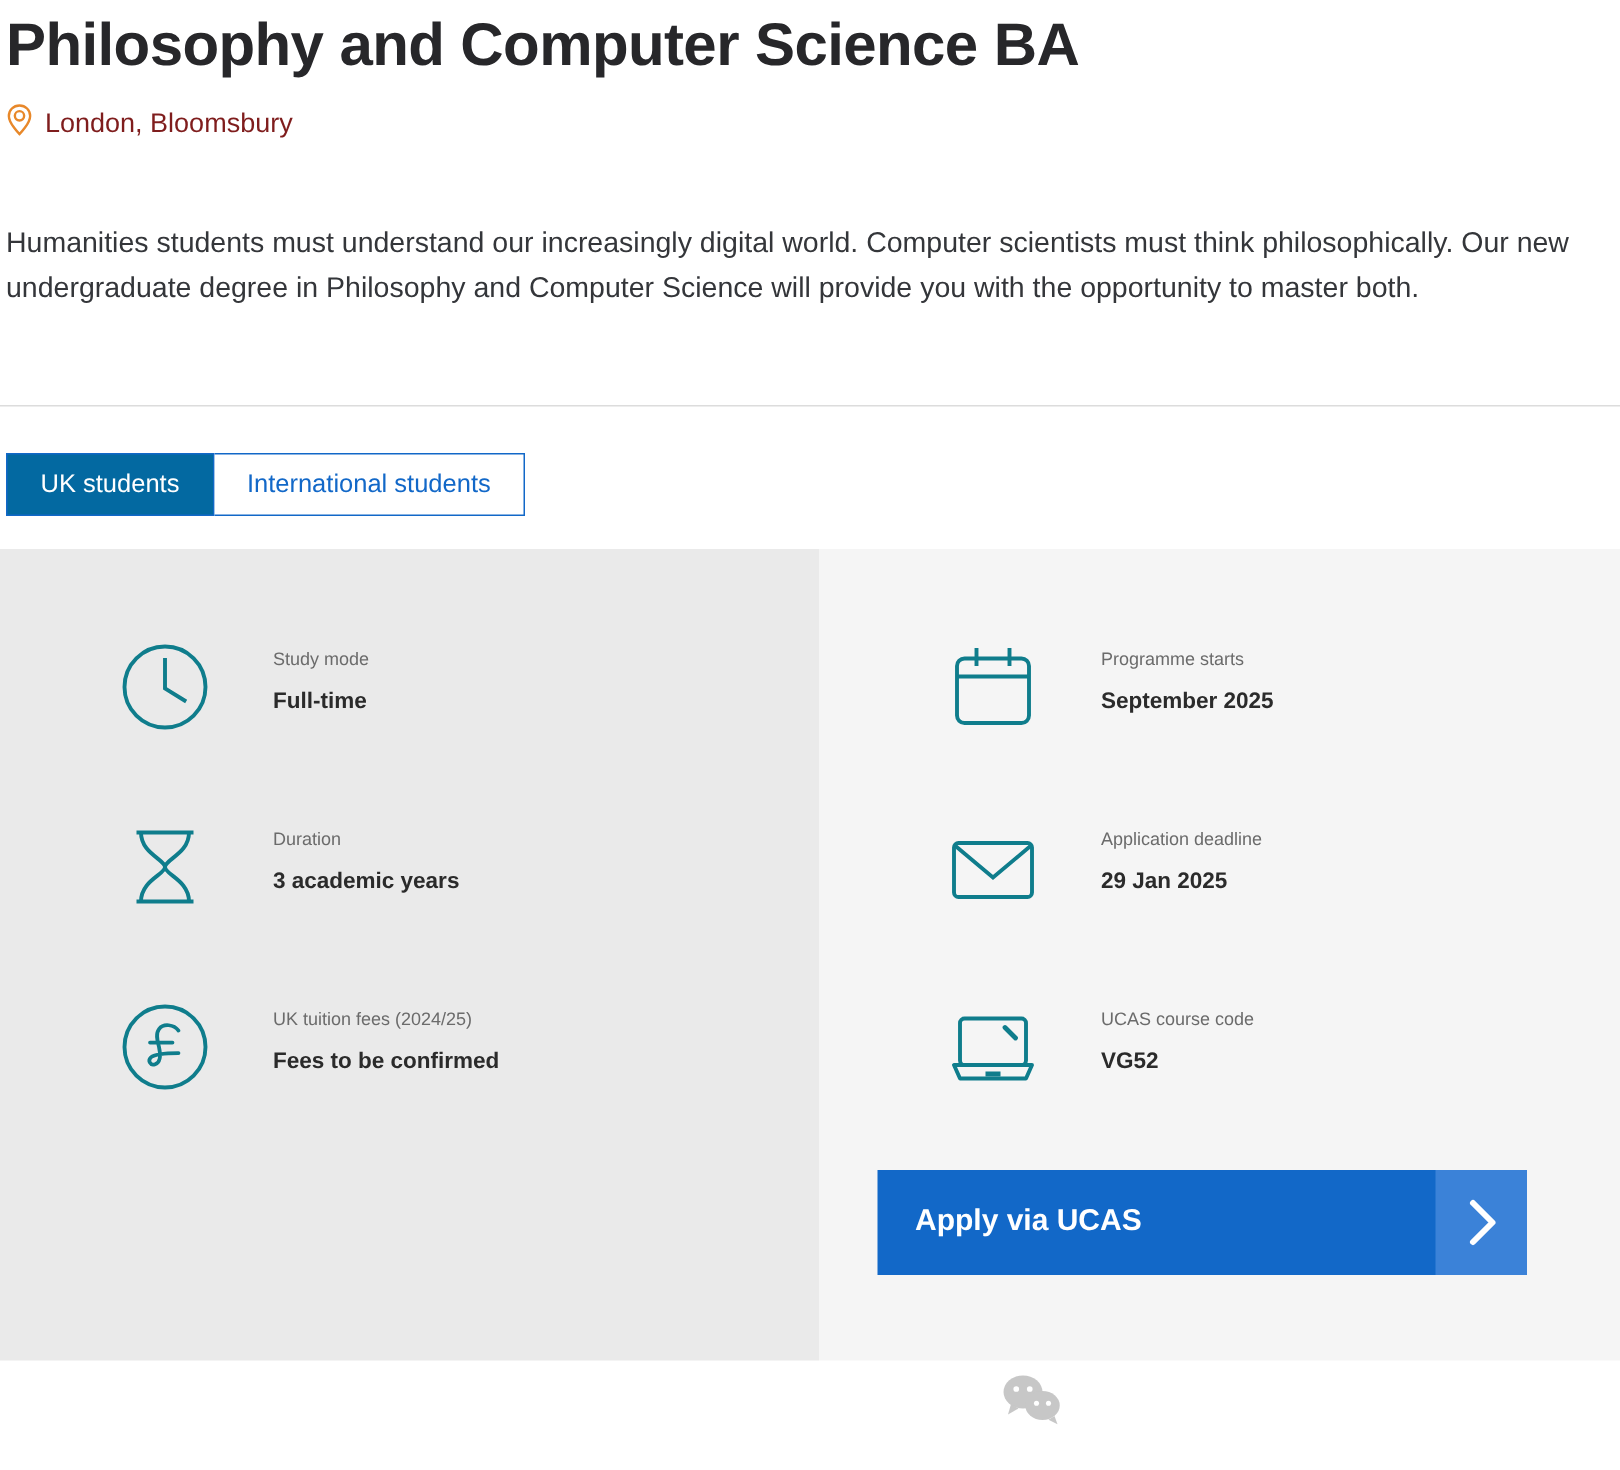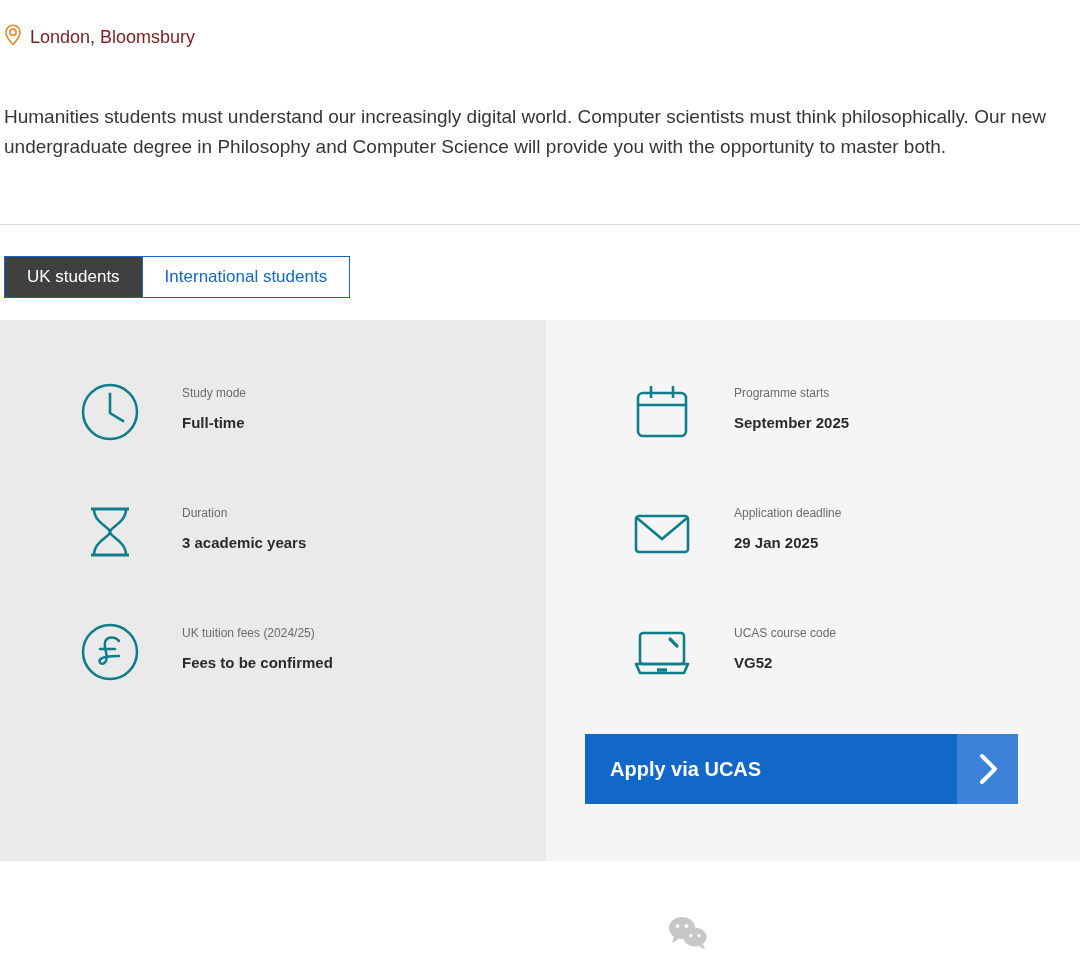--- a/index.html
+++ b/index.html
@@ -67,21 +67,21 @@
     display: flex;
     align-items: center;
     justify-content: center;
     font-size: 17px;
     padding: 0 22px;
     box-sizing: border-box;
     cursor: pointer;
     height: 100%;
   }
   .tab.active {
-    background: #404040;
+    background: #0369a1;
     color: #ffffff;
     font-weight: normal;
     border: 1px solid #1268c8;
   }
   .tab.inactive {
     background: #ffffff;
     color: #1268c8;
     border: 1px solid #1268c8;
     border-left: none;
   }
@@ -178,20 +178,21 @@
     font-size: 27px;
     color: #9a9a9a;
     letter-spacing: 1px;
     white-space: nowrap;
   }
 </style>
 </head>
 <body>
 
 <div class="page-header">
+  <h1 class="page-title">Philosophy and Computer Science BA</h1>
   <div class="location-row">
     <span class="pin-icon">
       <svg width="18" height="22" viewBox="0 0 18 22">
         <path d="M9 1.3 C5 1.3 1.9 4.4 1.9 8.3 C1.9 13.3 9 20.4 9 20.4 C9 20.4 16.1 13.3 16.1 8.3 C16.1 4.4 13 1.3 9 1.3 Z" fill="none" stroke="#e8882a" stroke-width="1.6"></path>
         <circle cx="9" cy="8.2" r="3.1" fill="none" stroke="#e8882a" stroke-width="1.6"></circle>
       </svg>
     </span>
     <span class="location-text">London, Bloomsbury</span>
   </div>
 </div>

